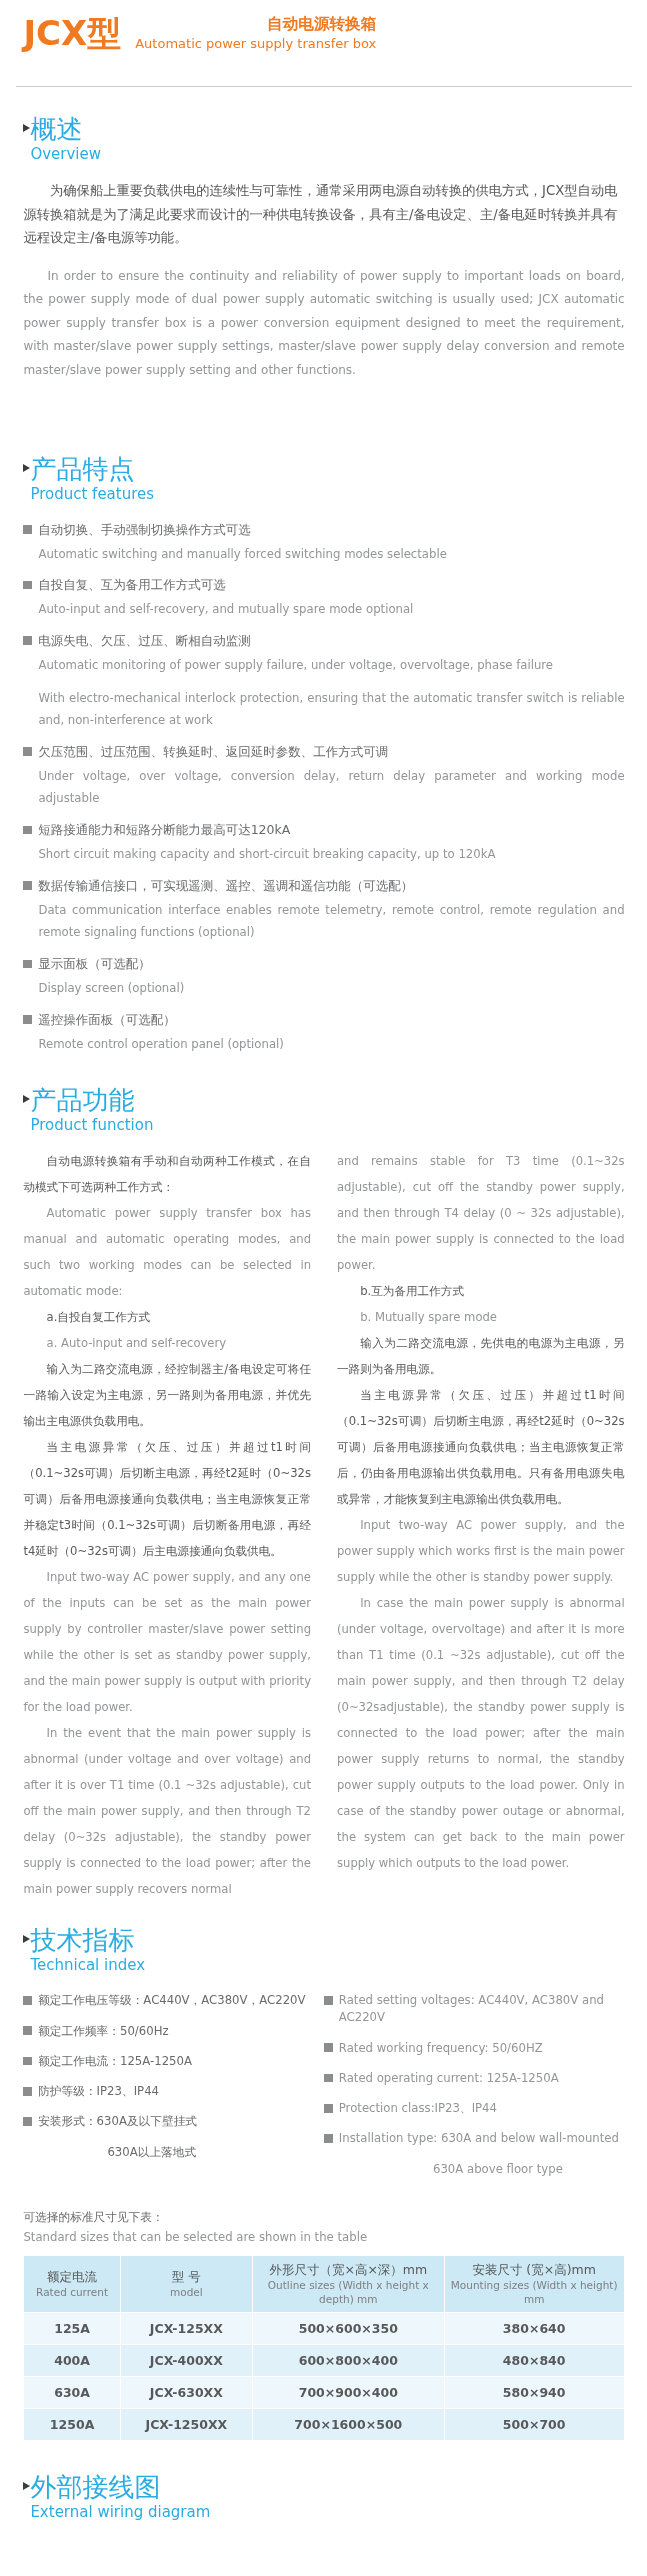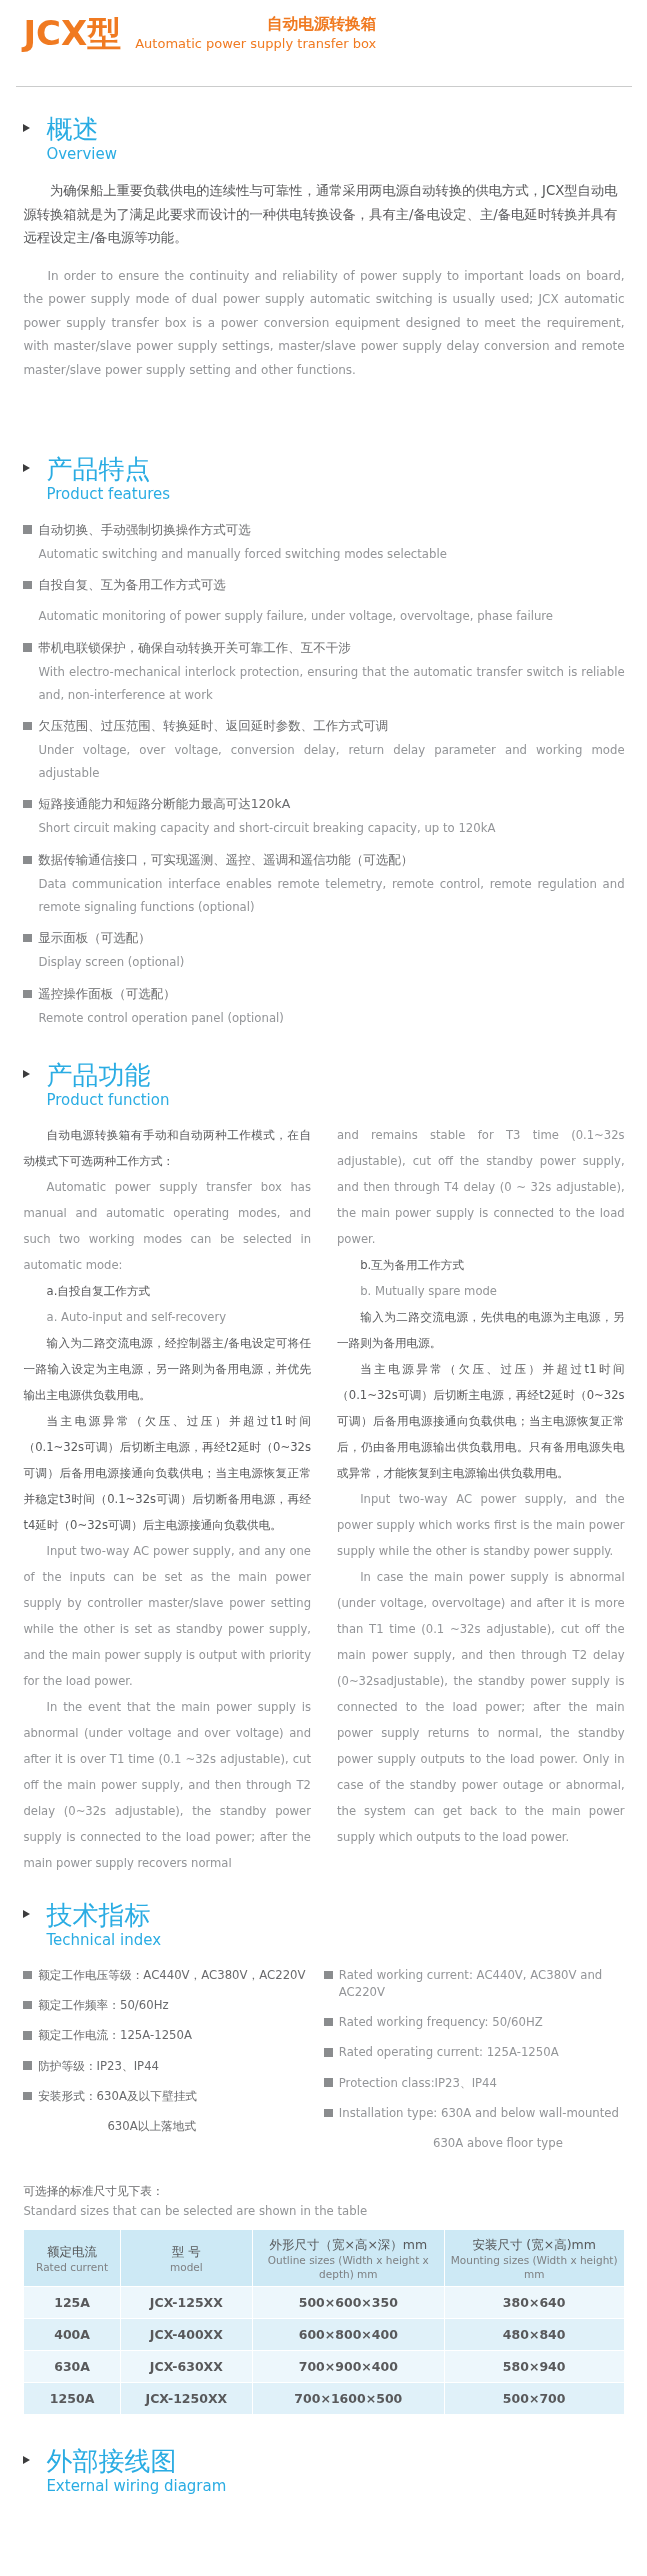--- a/index.html
+++ b/index.html
@@ -8,21 +8,21 @@
 
   
   .h1row { padding-top:11px; display:flex; align-items:flex-start; gap:14px; }
   .brand { font-size:34px; font-weight:bold; color:#f07a21; letter-spacing:0; line-height:44px; }
   .h1sub { padding-top:3.1px; }
   .h1sub .zh { font-size:15.6px; font-weight:bold; color:#f07a21; line-height:20px;text-align:right; }
   .h1sub .en { font-size:13px; color:#f07a21; line-height:19px; }
   .divider { border-top:0.8px solid #cbcccc; margin:31px -7.8px 0 -7.8px; }
 
   
-  .sec-head { margin-top:26.5px; display:flex; gap:16px; }
+  .sec-head { margin-top:26.5px; display:flex; gap:0; }
   .tri { width:0; height:0; border-left:7px solid #3c3c3d; border-top:4.7px solid transparent; border-bottom:4.7px solid transparent; margin-top:10px; flex:none; }
   .sec-zh { font-size:26px; color:#2aace3; line-height:30px; }
   .sec-en { font-size:15px; color:#2aace3; line-height:20px; }
 
   
   .ov-zh { margin-top:15.6px; font-size:13.3px; line-height:23.4px; color:#58595b; text-indent:2em; }
   .ov-en { margin-top:15.6px; font-size:12px; line-height:23.4px; color:#939598; text-indent:2em; text-align:justify; }
 
   
   .features { margin-top:15.6px; }
@@ -99,31 +99,32 @@
           <span>自动切换、手动强制切换操作方式可选</span>
         </div>
         <div class="feat-en">Automatic switching and manually forced switching modes selectable</div>
       </div>
 
       <div class="feat">
         <div class="feat-zh">
           <span class="sq"></span>
           <span>自投自复、互为备用工作方式可选</span>
         </div>
-      </div>
-
-      <div class="feat">
+        <div class="feat-en">Auto-input and self-recovery, and mutually spare mode optional</div>
+      </div>
+
+      <div class="feat">
+        <div class="feat-zh">
+          <span class="sq"></span>
+          <span>电源失电、欠压、过压、断相自动监测</span>
+        </div>
         <div class="feat-en">Automatic monitoring of power supply failure, under voltage, overvoltage, phase failure</div>
       </div>
 
       <div class="feat">
-        <div class="feat-zh">
-          <span class="sq"></span>
-          <span>带机电联锁保护，确保自动转换开关可靠工作、互不干涉</span>
-        </div>
         <div class="feat-en">With electro-mechanical interlock protection, ensuring that the automatic transfer switch is reliable and, non-interference at work</div>
       </div>
 
       <div class="feat">
         <div class="feat-zh">
           <span class="sq"></span>
           <span>欠压范围、过压范围、转换延时、返回延时参数、工作方式可调</span>
         </div>
         <div class="feat-en">Under voltage, over voltage, conversion delay, return delay parameter and working mode adjustable</div>
       </div>
@@ -229,21 +230,21 @@
 
         <div class="ti cont-a">
 
           <span>630A以上落地式</span>
         </div>
       </div>
     <div class="tcol">
 
         <div class="ti en">
           <span class="sq"></span>
-          <span>Rated working current: AC440V, AC380V and AC220V</span>
+          <span>Rated setting voltages: AC440V, AC380V and AC220V</span>
         </div>
 
         <div class="ti en">
           <span class="sq"></span>
           <span>Rated working frequency: 50/60HZ</span>
         </div>
 
         <div class="ti en">
           <span class="sq"></span>
           <span>Rated operating current: 125A-1250A</span>

